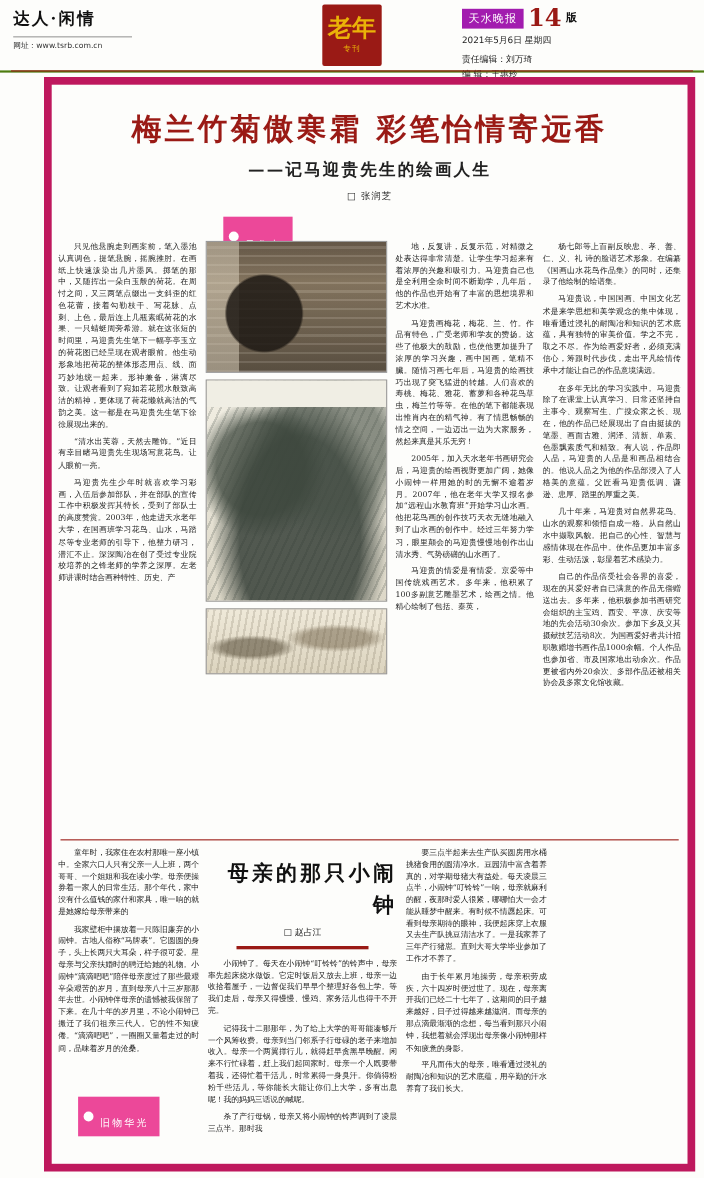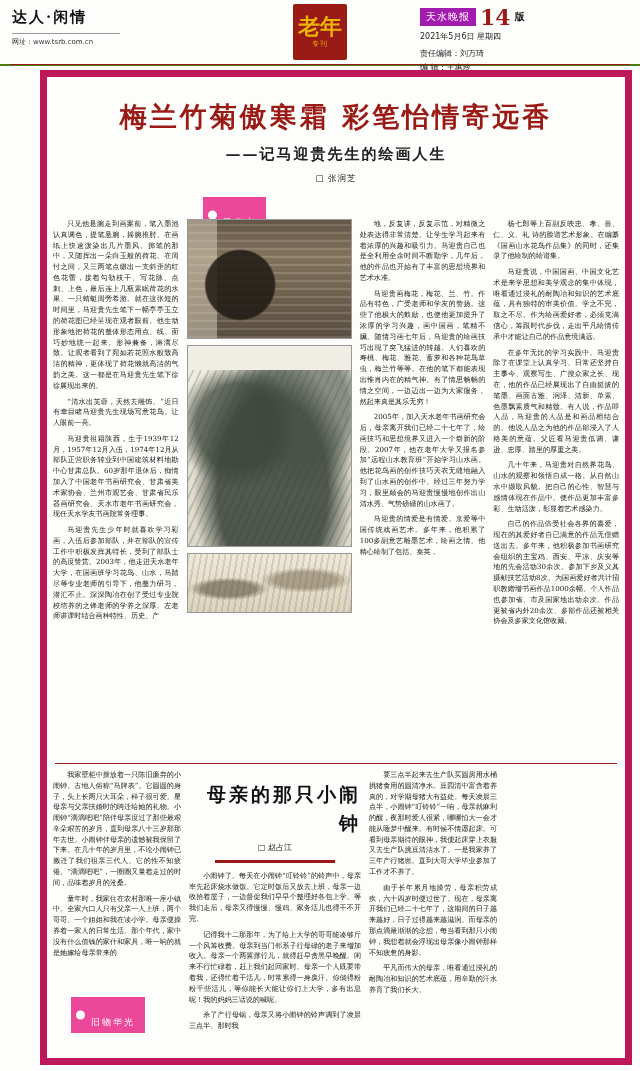--- a/index.html
+++ b/index.html
@@ -248,34 +248,33 @@
 
       <div class="badge-wrap">
         <span class="badge">风华志</span>
       </div>
 
       <div class="cols">
 
         <div class="col col-1">
           <p>只见他悬腕走到画案前，笔入墨池认真调色，提笔悬腕，摇腕推肘。在画纸上快速泼染出几片墨风。掷笔的那中，又随挥出一朵白玉般的荷花。在周忖之间，又三两笔点缀出一支斜歪的红色花蕾，接着勾勒枝干、写花脉、点刺、上色，最后连上几瓶素眠荷花的水果、一只蜻蜓周旁希游。就在这张短的时间里，马迎贵先生笔下一幅亭亭玉立的荷花图已经呈现在观者眼前。他生动形象地把荷花的整体形态用点、线、面巧妙地统一起来。形神兼备，淋漓尽致。让观者看到了宛如若花照水般致高洁的精神，更体现了荷花懒就高洁的气韵之美。这一都是在马迎贵先生笔下徐徐展现出来的。</p>
           <p>“清水出芙蓉，天然去雕饰。”近日有幸目睹马迎贵先生现场写意花鸟。让人眼前一亮。</p>
-          <p>马迎贵祖籍陕西，生于1939年12月，1957年12月入伍，1974年12月从部队正营职务转业到中国建筑材料地勘中心甘肃总队。60岁那年退休后，痴情加入了中国老年书画研究会、甘肃省美术家协会、兰州市观艺会、甘肃省民乐器画研究会、天水市老年书画研究会，现任天水学友书画院常务理事。</p>
           <p>马迎贵先生少年时就喜欢学习彩画，入伍后参加部队，并在部队的宣传工作中积极发挥其特长，受到了部队士的高度赞赏。2003年，他走进天水老年大学，在国画班学习花鸟、山水，马踏尽等专业老师的引导下，他整力研习，潜汇不止。深深陶冶在创了受过专业院校培养的之锋老师的学养之深厚。左老师讲课时结合画种特性、历史、产</p>
         </div>
 
         <div class="col col-mid">
           <div class="photo ph1"></div>
           <div class="photo ph2"></div>
           <div class="photo ph3"></div>
         </div>
 
         <div class="col col-3">
           <p>地，反复讲，反复示范，对精微之处表达得非常清楚。让学生学习起来有着浓厚的兴趣和吸引力。马迎贵自己也是全利用全余时间不断勤学，几年后，他的作品也开始有了丰富的思想境界和艺术水准。</p>
           <p>马迎贵画梅花，梅花、兰、竹。作品有特色，广受老师和学友的赞扬。这些了他极大的鼓励，也使他更加提升了浓厚的学习兴趣，画中国画，笔精不臟。随情习画七年后，马迎贵的绘画技巧出现了突飞猛进的转越。人们喜欢的寿桃、梅花、雅花、蓄萝和各种花鸟草虫，梅兰竹等等。在他的笔下都能表现出惟肖内在的精气神。有了情思畅畅的情之空间，一边迈出一边为大家服务，然起来真是其乐无穷！</p>
-          <p>2005年，加入天水老年书画研究会后，母亲离开我们已经二十七年了，绘画技巧和思想境界又进入一个崭新的阶段。2007年，他在老年大学又报名参加“远程山水教育班”开始学习山水画。他把花鸟画的创作技巧天衣无缝地融入到了山水画的创作中。经过三年努力学习，眼里颠会的马迎贵慢慢地创作出山清水秀、气势磅礴的山水画了。</p>
+          <p>2005年，加入天水老年书画研究会后，马迎贵的绘画视野更加广阔，她像小闹钟一样用她的时的无懈不逾着岁月。2007年，他在老年大学又报名参加“远程山水教育班”开始学习山水画。他把花鸟画的创作技巧天衣无缝地融入到了山水画的创作中。经过三年努力学习，眼里颠会的马迎贵慢慢地创作出山清水秀、气势磅礴的山水画了。</p>
           <p>马迎贵的情爱是有情爱。京爱等中国传统戏画艺术。多年来，他积累了100多副意艺雕墨艺术，绘画之情。他精心绘制了包括、秦英，</p>
         </div>
 
         <div class="col col-4">
           <p>杨七郎等上百副反映忠、孝、善、仁、义、礼 诗的脸谱艺术形象。在编纂《国画山水花鸟作品集》的同时，还集录了他绘制的绘谱集。</p>
           <p>马迎贵说，中国国画、中国文化艺术是来学思想和美学观念的集中体现，唯看通过浸礼的耐陶冶和知识的艺术底蕴，具有独特的审美价值。学之不完，取之不尽。作为绘画爱好者，必须克满信心，筹跟时代步伐，走出平凡绘情传承中才能让自己的作品意境满远。</p>
           <p>在多年无比的学习实践中。马迎贵除了在课堂上认真学习、日常还坚持自主事今、观察写生、广搜众家之长、现在，他的作品已经展现出了自由挺拔的笔墨、画面古雅、润泽、清新、单素、色墨飘素质气和精致。有人说，作品即人品，马迎贵的人品是和画品相结合的。他说人品之为他的作品部浸入了人格美的意蕴。父匠看马迎贵低调、谦逊、忠厚、踏里的厚重之美。</p>
           <p>几十年来，马迎贵对自然界花鸟、山水的观察和领悟自成一格。从自然山水中撷取风貌。把自己的心性、智慧与感情体现在作品中。使作品更加丰富多彩、生动活泼，彰显着艺术感染力。</p>
           <p>自己的作品倍受社会各界的喜爱，现在的其爱好者自已满意的作品无偿赠送出去。多年来，他积极参加书画研究会组织的主宝鸡、西安、平凉、庆安等地的先会活动30余次。参加下乡及义其摄献技艺活动8次。为国画爱好者共计招职教赠增书画作品1000余幅。个人作品也参加省、市及国家地出动余次。作品更被省内外20余次、多部作品还被相关协会及多家文化馆收藏。</p>
         </div>
@@ -283,22 +282,22 @@
       </div>
     </div>
 
     <div class="divider"></div>
 
     <div class="bottom">
 
       <div class="bcols">
 
         <div class="bcol bw-1 spacer-col">
+          <p>童年时，我家住在农村那唯一座小镇中。全家六口人只有父亲一人上班，两个哥哥、一个姐姐和我在读小学。母亲便操券着一家人的日常生活。那个年代，家中没有什么值钱的家什和家具，唯一响的就是她嫁给母亲带来的</p>
           <p>我家壁柜中摆放着一只陈旧廉弃的小闹钟。古地人俗称“马牌表”。它圆圆的身子，头上长两只大耳朵，样子很可爱。星母亲与父亲扶婚时的聘迁给她的礼物。小闹钟“滴滴吧吧”陪伴母亲度过了那些最艰辛朵艰苦的岁月，直到母亲八十三岁那那年去世。小闹钟伴母亲的遗憾被我保留了下来。在几十年的岁月里，不论小闹钟已搬迁了我们祖亲三代人。它的性不知疲倦。“滴滴吧吧”，一圈圈又量着走过的时间，品味着岁月的沧桑。</p>
-          <p>童年时，我家住在农村那唯一座小镇中。全家六口人只有父亲一人上班，两个哥哥、一个姐姐和我在读小学。母亲便操券着一家人的日常生活。那个年代，家中没有什么值钱的家什和家具，唯一响的就是她嫁给母亲带来的</p>
           <div class="badge-wrap2">
             <span class="badge">旧物华光</span>
           </div>
         </div>
 
         <div class="bcol bw-2">
           <div class="bottom-title">母亲的那只小闹钟</div>
           <div class="bottom-byline">□ 赵占江</div>
           <div class="redbar"></div>
           <p>小闹钟了。每天在小闹钟“叮铃铃”的铃声中，母亲率先起床烧水做饭。它定时饭后又放去上班，母亲一边收拾着屋子，一边督促我们早早个整理好各包上学。等我们走后，母亲又得慢慢、慢鸡、家务活儿也得干不开完。</p>

